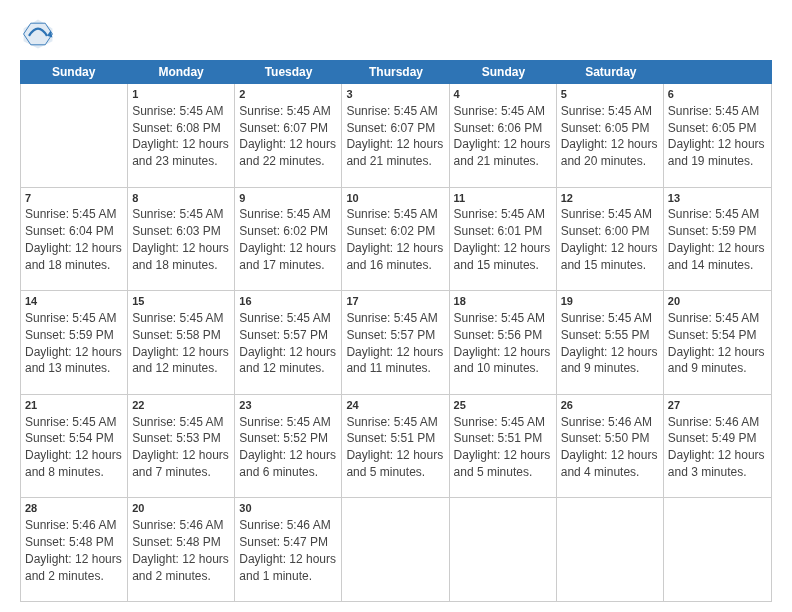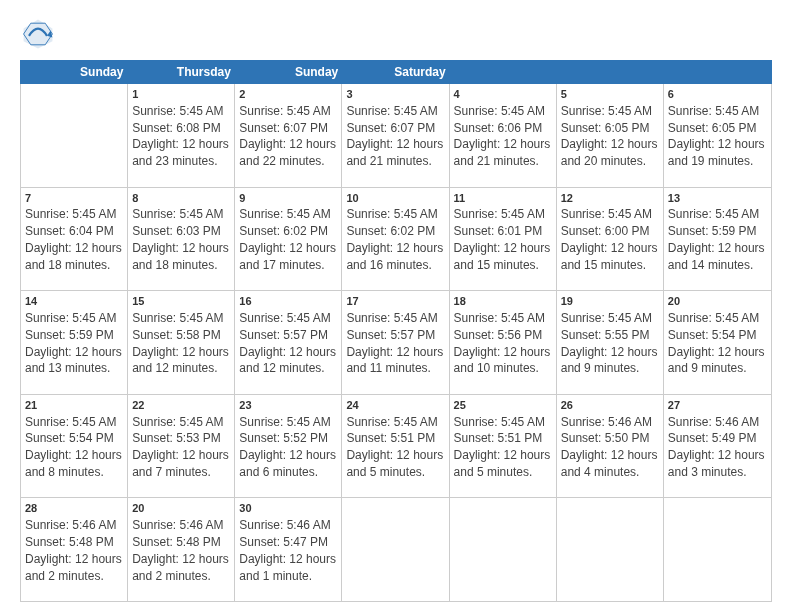--- a/index.html
+++ b/index.html
@@ -60,21 +60,21 @@
     .cal-header {
       display: grid;
       grid-template-columns: repeat(7, 1fr);
       background: #2e74b5;
     }
     .cal-header-cell {
       color: #fff;
       font-size: 12px;
       font-weight: bold;
       padding: 5px 4px;
-      text-align: right;
+      text-align: center;
     }
     .cal-body {
       display: flex;
       flex-direction: column;
       flex: 1;
       border-left: 1px solid #ccc;
       border-right: 1px solid #ccc;
     }
     .cal-week {
       display: grid;
@@ -127,20 +127,22 @@
     </div>
     <div class="title-area">
       <div class="month-title"></div>
       <div class="subtitle"></div>
     </div>
   </div>
 
   <div class="calendar">
     <div class="cal-header">
     <div class="cal-header-cell">Sunday</div>
+        <div class="cal-header-cell">Monday</div>
+        <div class="cal-header-cell">Tuesday</div>
         <div class="cal-header-cell">Thursday</div>
         <div class="cal-header-cell">Sunday</div>
         <div class="cal-header-cell">Saturday</div>
       </div>
     <div class="cal-body">
     <div class="cal-week">
           <div class="cal-cell empty-cell"></div>
           <div class="cal-cell">
             <span class="day-num">1</span>
             <div class="info">Sunrise: 5:45 AM<br>Sunset: 6:08 PM<br>Daylight: 12 hours and 23 minutes.</div>

